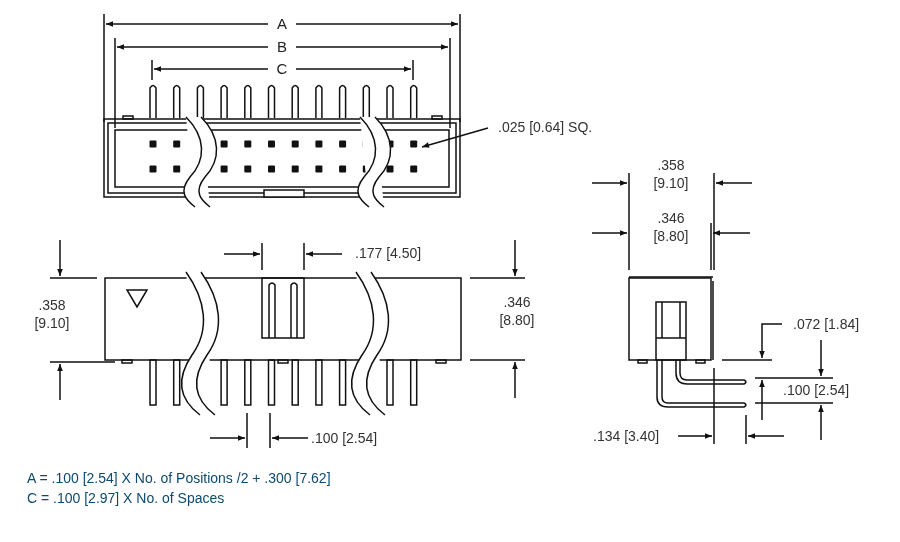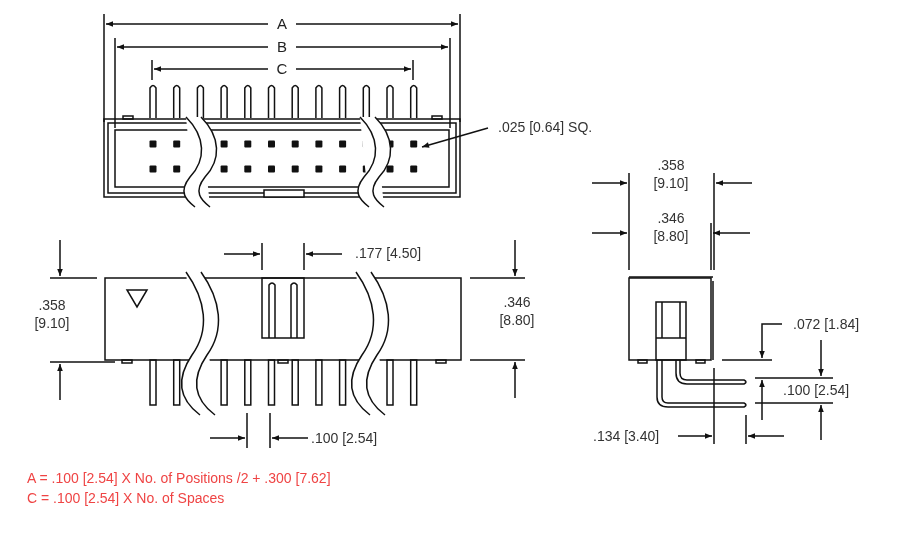--- a/index.html
+++ b/index.html
@@ -1,20 +1,20 @@
 <!DOCTYPE html>
 <html><head>
 <meta charset="utf-8">
 <style>
   html, body { margin: 0; padding: 0; background: #ffffff; }
   body { width: 900px; height: 542px; position: relative; overflow: hidden; font-family: "Liberation Sans", "DejaVu Sans", sans-serif; }
   svg#drawing { position: absolute; left: 0; top: 0; }
   .dimtext { font-family: "Liberation Sans", "DejaVu Sans", sans-serif; font-size: 14px; fill: #333333; }
   .lettertext { font-family: "Liberation Sans", "DejaVu Sans", sans-serif; font-size: 15px; fill: #222222; }
-  .formulas { position: absolute; left: 27px; top: 468px; font-size: 14px; color: #ef4444; line-height: 20px; font-family: "Liberation Sans", "DejaVu Sans", sans-serif; }
+  .formulas { position: absolute; left: 27px; top: 468px; font-size: 14px; color: #0c4a6e; line-height: 20px; font-family: "Liberation Sans", "DejaVu Sans", sans-serif; }
   .formulas div { white-space: nowrap; }
 </style>
 </head>
 <body>
 
 <svg id="drawing" width="900" height="542" viewBox="0 0 900 542" xmlns="http://www.w3.org/2000/svg">
   <defs>
     <marker id="arr" viewBox="0 0 10 10" refX="10" refY="5" markerWidth="10" markerHeight="7" orient="auto-start-reverse" markerUnits="userSpaceOnUse">
       <path d="M0,1 L10,5 L0,9 z" fill="#111"></path>
     </marker>
@@ -221,14 +221,14 @@
   <text class="dimtext" x="671" y="188" text-anchor="middle">[9.10]</text>
   <text class="dimtext" x="671" y="223" text-anchor="middle">.346</text>
   <text class="dimtext" x="671" y="241" text-anchor="middle">[8.80]</text>
   <text class="dimtext" x="793" y="329">.072 [1.84]</text>
   <text class="dimtext" x="783" y="395">.100 [2.54]</text>
   <text class="dimtext" x="593" y="441">.134 [3.40]</text>
 </svg>
 
 <div class="formulas">
   <div>A = .100 [2.54] X No. of Positions /2 + .300 [7.62]</div>
-  <div>C = .100 [2.54] X No. of Spaces</div>
+  <div>C = .100 [2.97] X No. of Spaces</div>
 </div>
 
 </body></html>

